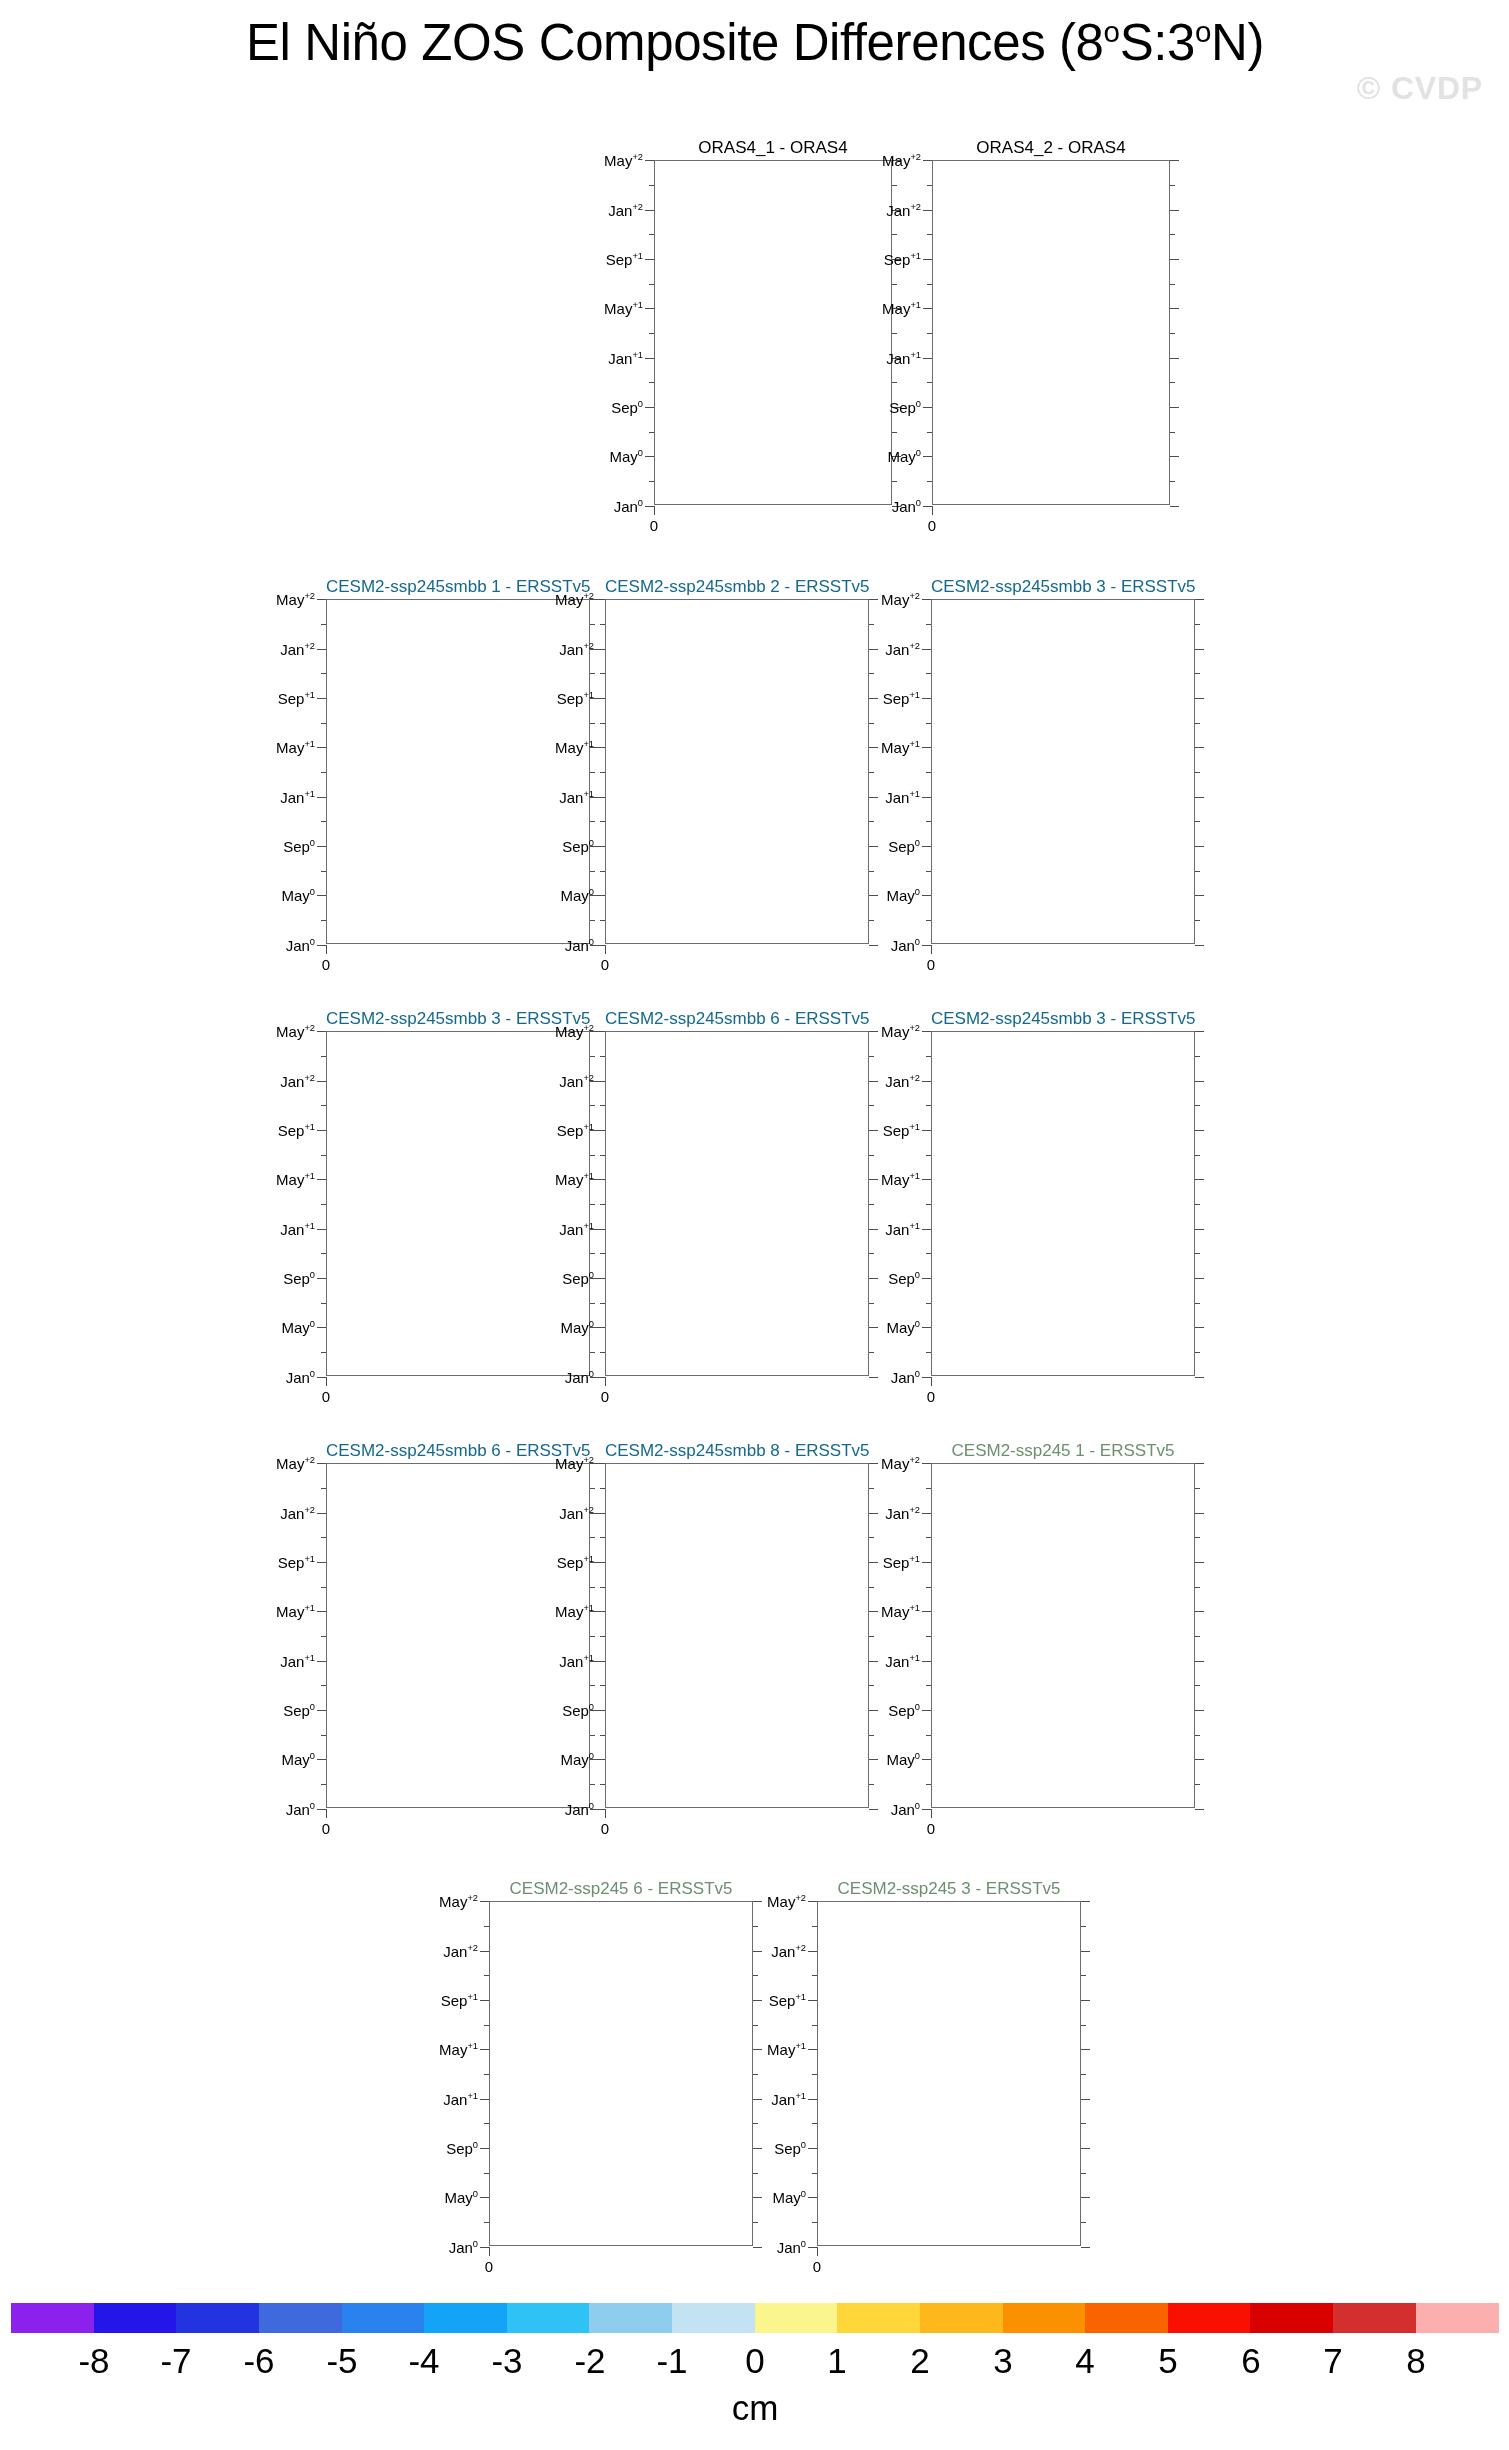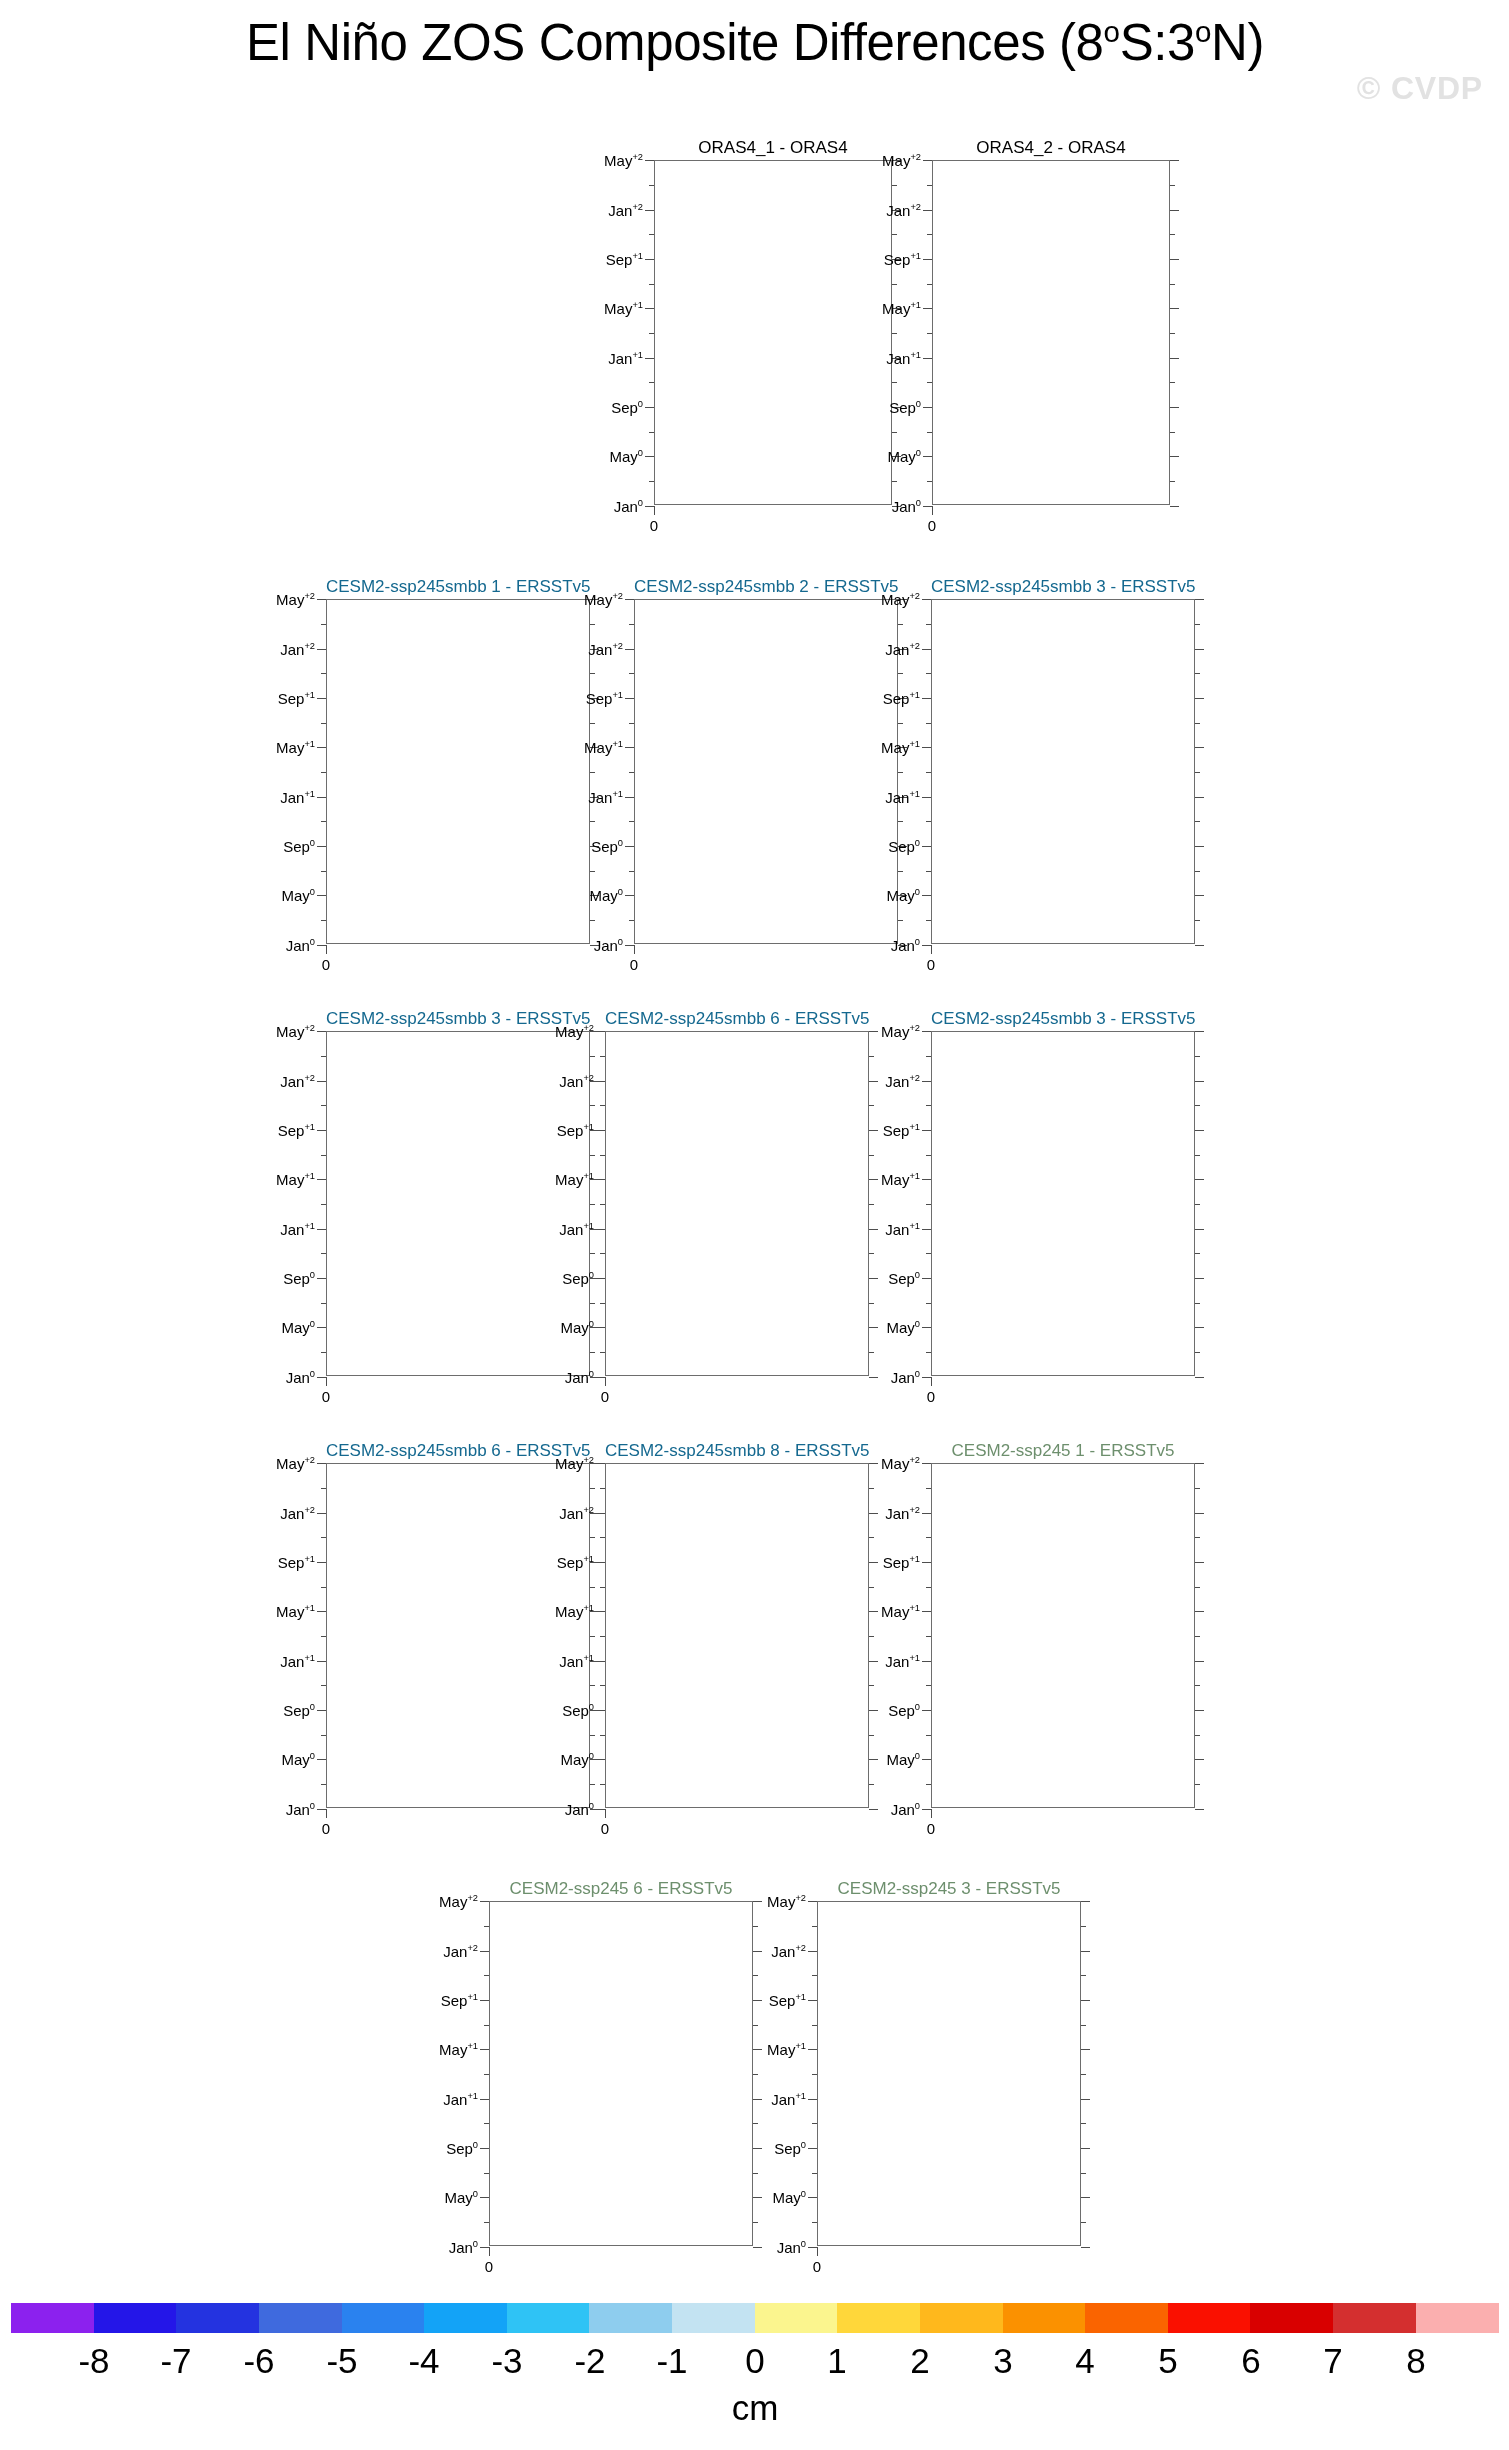--- a/index.html
+++ b/index.html
@@ -199,21 +199,21 @@
       <div class="ytick major" style="top: 318px; left: 87px;"></div>
       <div class="ytick-r major" style="top: 318px; left: 360px;"></div>
       <div class="ytick minor" style="top: 343px; left: 91px;"></div>
       <div class="ytick-r minor" style="top: 343px; left: 360px;"></div>
       <div class="ylab" style="top: 368px; right: 283px;">Jan<sup>0</sup></div>
       <div class="ytick major" style="top: 368px; left: 87px;"></div>
       <div class="ytick-r major" style="top: 368px; left: 360px;"></div>
       <div class="xtick" style="left: 96px; top: 368px; height: 8.8px;"></div>
       <div class="xlab" style="left: 96px; top: 379px;">0</div>
     </div>
-    <div class="panel" style="left: 538px; top: 577px; width: 368px; height: 401px;">
+    <div class="panel" style="left: 509px; top: 577px; width: 368px; height: 401px;">
       <div class="panel-title" style="color: rgb(20, 104, 143); left: 96px; width: 264px;">CESM2-ssp245smbb 2 - ERSSTv5</div>
       <div class="plot-frame" style="left: 96px; top: 22.4px; width: 264px; height: 345px;"></div>
       <div class="ylab" style="top: 22.4px; right: 283px;">May<sup>+2</sup></div>
       <div class="ytick major" style="top: 22.4px; left: 87px;"></div>
       <div class="ytick-r major" style="top: 22.4px; left: 360px;"></div>
       <div class="ytick minor" style="top: 47px; left: 91px;"></div>
       <div class="ytick-r minor" style="top: 47px; left: 360px;"></div>
       <div class="ylab" style="top: 72px; right: 283px;">Jan<sup>+2</sup></div>
       <div class="ytick major" style="top: 72px; left: 87px;"></div>
       <div class="ytick-r major" style="top: 72px; left: 360px;"></div>

